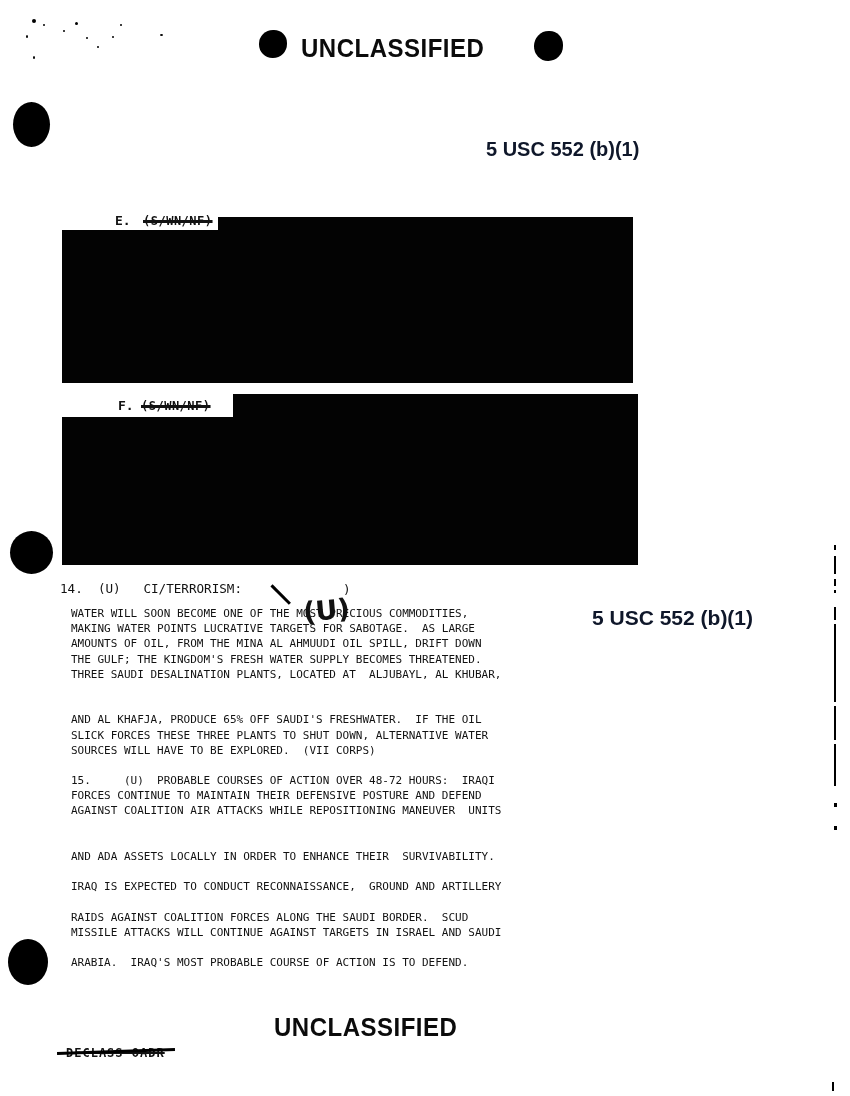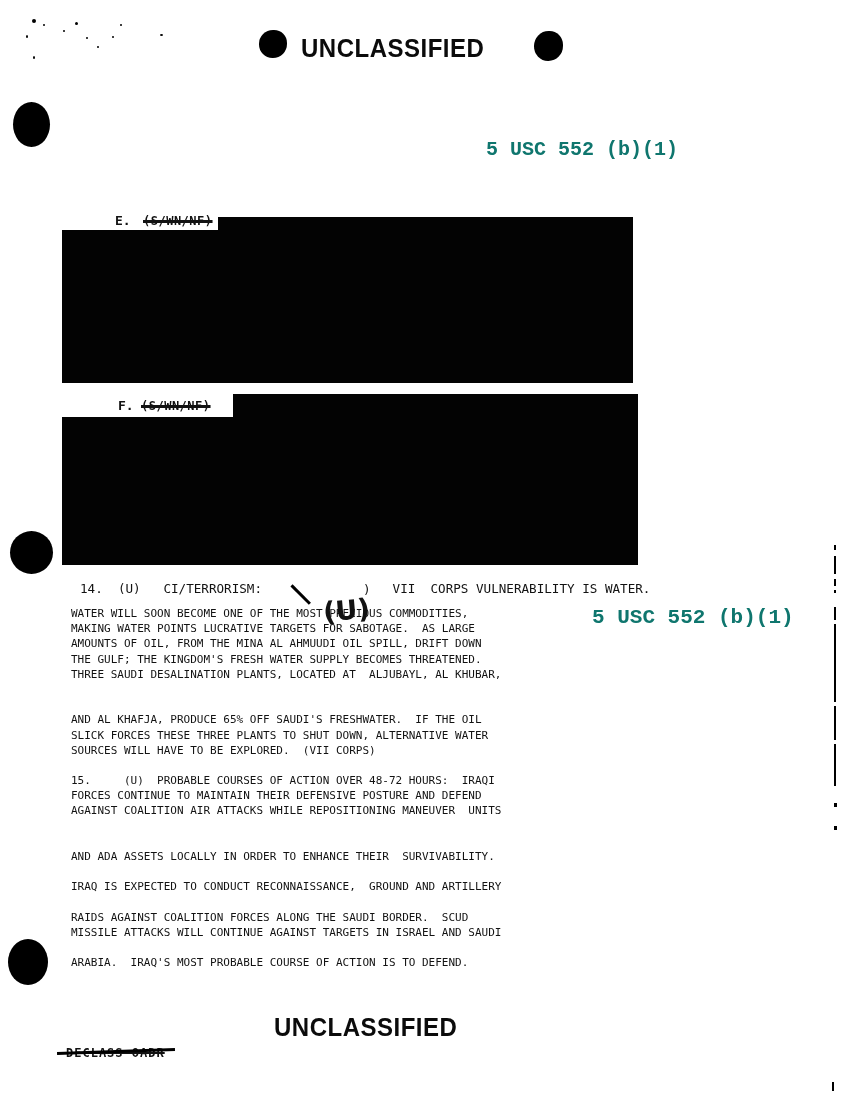--- a/index.html
+++ b/index.html
@@ -13,21 +13,21 @@
   
   .stamp {
     font-family:"Liberation Sans", sans-serif; font-weight:bold;
     font-size:24px; letter-spacing:.5px; color:#0b0b0b;
     transform:scaleY(1.08); transform-origin:top left; white-space:nowrap;
   }
   .blob { background:#000; border-radius:50% 46% 50% 48%; }
 
   
   .exemption {
-    font-family:Liberation Mono, monospace; font-weight:bold; color:#0f766e;
+    font-family:Liberation Sans, sans-serif; font-weight:bold; color:#0f172a;
     white-space:nowrap;
   }
 
   
   .redact { background:#030303; }
   .sec-label { font-weight:bold; font-size:13px; white-space:nowrap; }
   .struck {
     font-weight:bold; font-size:12px; letter-spacing:.5px;
     text-decoration:line-through; text-decoration-thickness:3px; white-space:nowrap;
   }
@@ -88,28 +88,27 @@
   <div class="abs redact" style="left:218px;top:217px;width:415px;height:15px"></div>
   <div class="abs redact" style="left:62px;top:230px;width:571px;height:153px"></div>
 
   <div class="abs redact" style="left:233px;top:394px;width:405px;height:24px"></div>
   <div class="abs sec-label" style="left:118px;top:398px">F.</div>
   <div class="abs struck" style="left:141px;top:399px">(S/WN/NF)</div>
   <div class="abs redact" style="left:62px;top:417px;width:576px;height:148px"></div>
 
   <div class="abs dot" style="left:10px;top:531px;width:43px;height:43px"></div>
 
-  <div class="abs p14" style="left:80px;top:581px">
+  <div class="abs p14" style="left:60px;top:581px">
     <span>14.  (U)   CI/TERRORISM:</span>
     <span class="hand">
       <span>(U)</span>
       <span class="hand-slash" style="left:34px;top:8px"></span>
     </span>
     <span class="remnant">)</span>
-    <span style="margin-left:14px">VII  CORPS VULNERABILITY IS WATER.</span>
   </div>
 
   <div class="abs exemption" style="left:592px;top:606px;font-size:21px">5 USC 552 (b)(1)</div>
 
   <div class="abs type" style="left:71px;top:606px"><div class="tline">WATER WILL SOON BECOME ONE OF THE MOST PRECIOUS COMMODITIES,</div><div class="tline">MAKING WATER POINTS LUCRATIVE TARGETS FOR SABOTAGE.  AS LARGE</div><div class="tline">AMOUNTS OF OIL, FROM THE MINA AL AHMUUDI OIL SPILL, DRIFT DOWN</div><div class="tline">THE GULF; THE KINGDOM'S FRESH WATER SUPPLY BECOMES THREATENED.</div><div class="tline">THREE SAUDI DESALINATION PLANTS, LOCATED AT  ALJUBAYL, AL KHUBAR,</div><div class="tline">&nbsp;</div><div class="tline">&nbsp;</div><div class="tline">AND AL KHAFJA, PRODUCE 65% OFF SAUDI'S FRESHWATER.  IF THE OIL</div><div class="tline">SLICK FORCES THESE THREE PLANTS TO SHUT DOWN, ALTERNATIVE WATER</div><div class="tline">SOURCES WILL HAVE TO BE EXPLORED.  (VII CORPS)</div><div class="tline">&nbsp;</div><div class="tline">15.     (U)  PROBABLE COURSES OF ACTION OVER 48-72 HOURS:  IRAQI</div><div class="tline">FORCES CONTINUE TO MAINTAIN THEIR DEFENSIVE POSTURE AND DEFEND</div><div class="tline">AGAINST COALITION AIR ATTACKS WHILE REPOSITIONING MANEUVER  UNITS</div><div class="tline">&nbsp;</div><div class="tline">&nbsp;</div><div class="tline">AND ADA ASSETS LOCALLY IN ORDER TO ENHANCE THEIR  SURVIVABILITY.</div><div class="tline">&nbsp;</div><div class="tline">IRAQ IS EXPECTED TO CONDUCT RECONNAISSANCE,  GROUND AND ARTILLERY</div><div class="tline">&nbsp;</div><div class="tline">RAIDS AGAINST COALITION FORCES ALONG THE SAUDI BORDER.  SCUD</div><div class="tline">MISSILE ATTACKS WILL CONTINUE AGAINST TARGETS IN ISRAEL AND SAUDI</div><div class="tline">&nbsp;</div><div class="tline">ARABIA.  IRAQ'S MOST PROBABLE COURSE OF ACTION IS TO DEFEND.</div></div>
 
   <div class="abs dot" style="left:8px;top:939px;width:40px;height:46px"></div>
 
   <div class="abs stamp" style="left:274px;top:1012px">UNCLASSIFIED</div>
 

